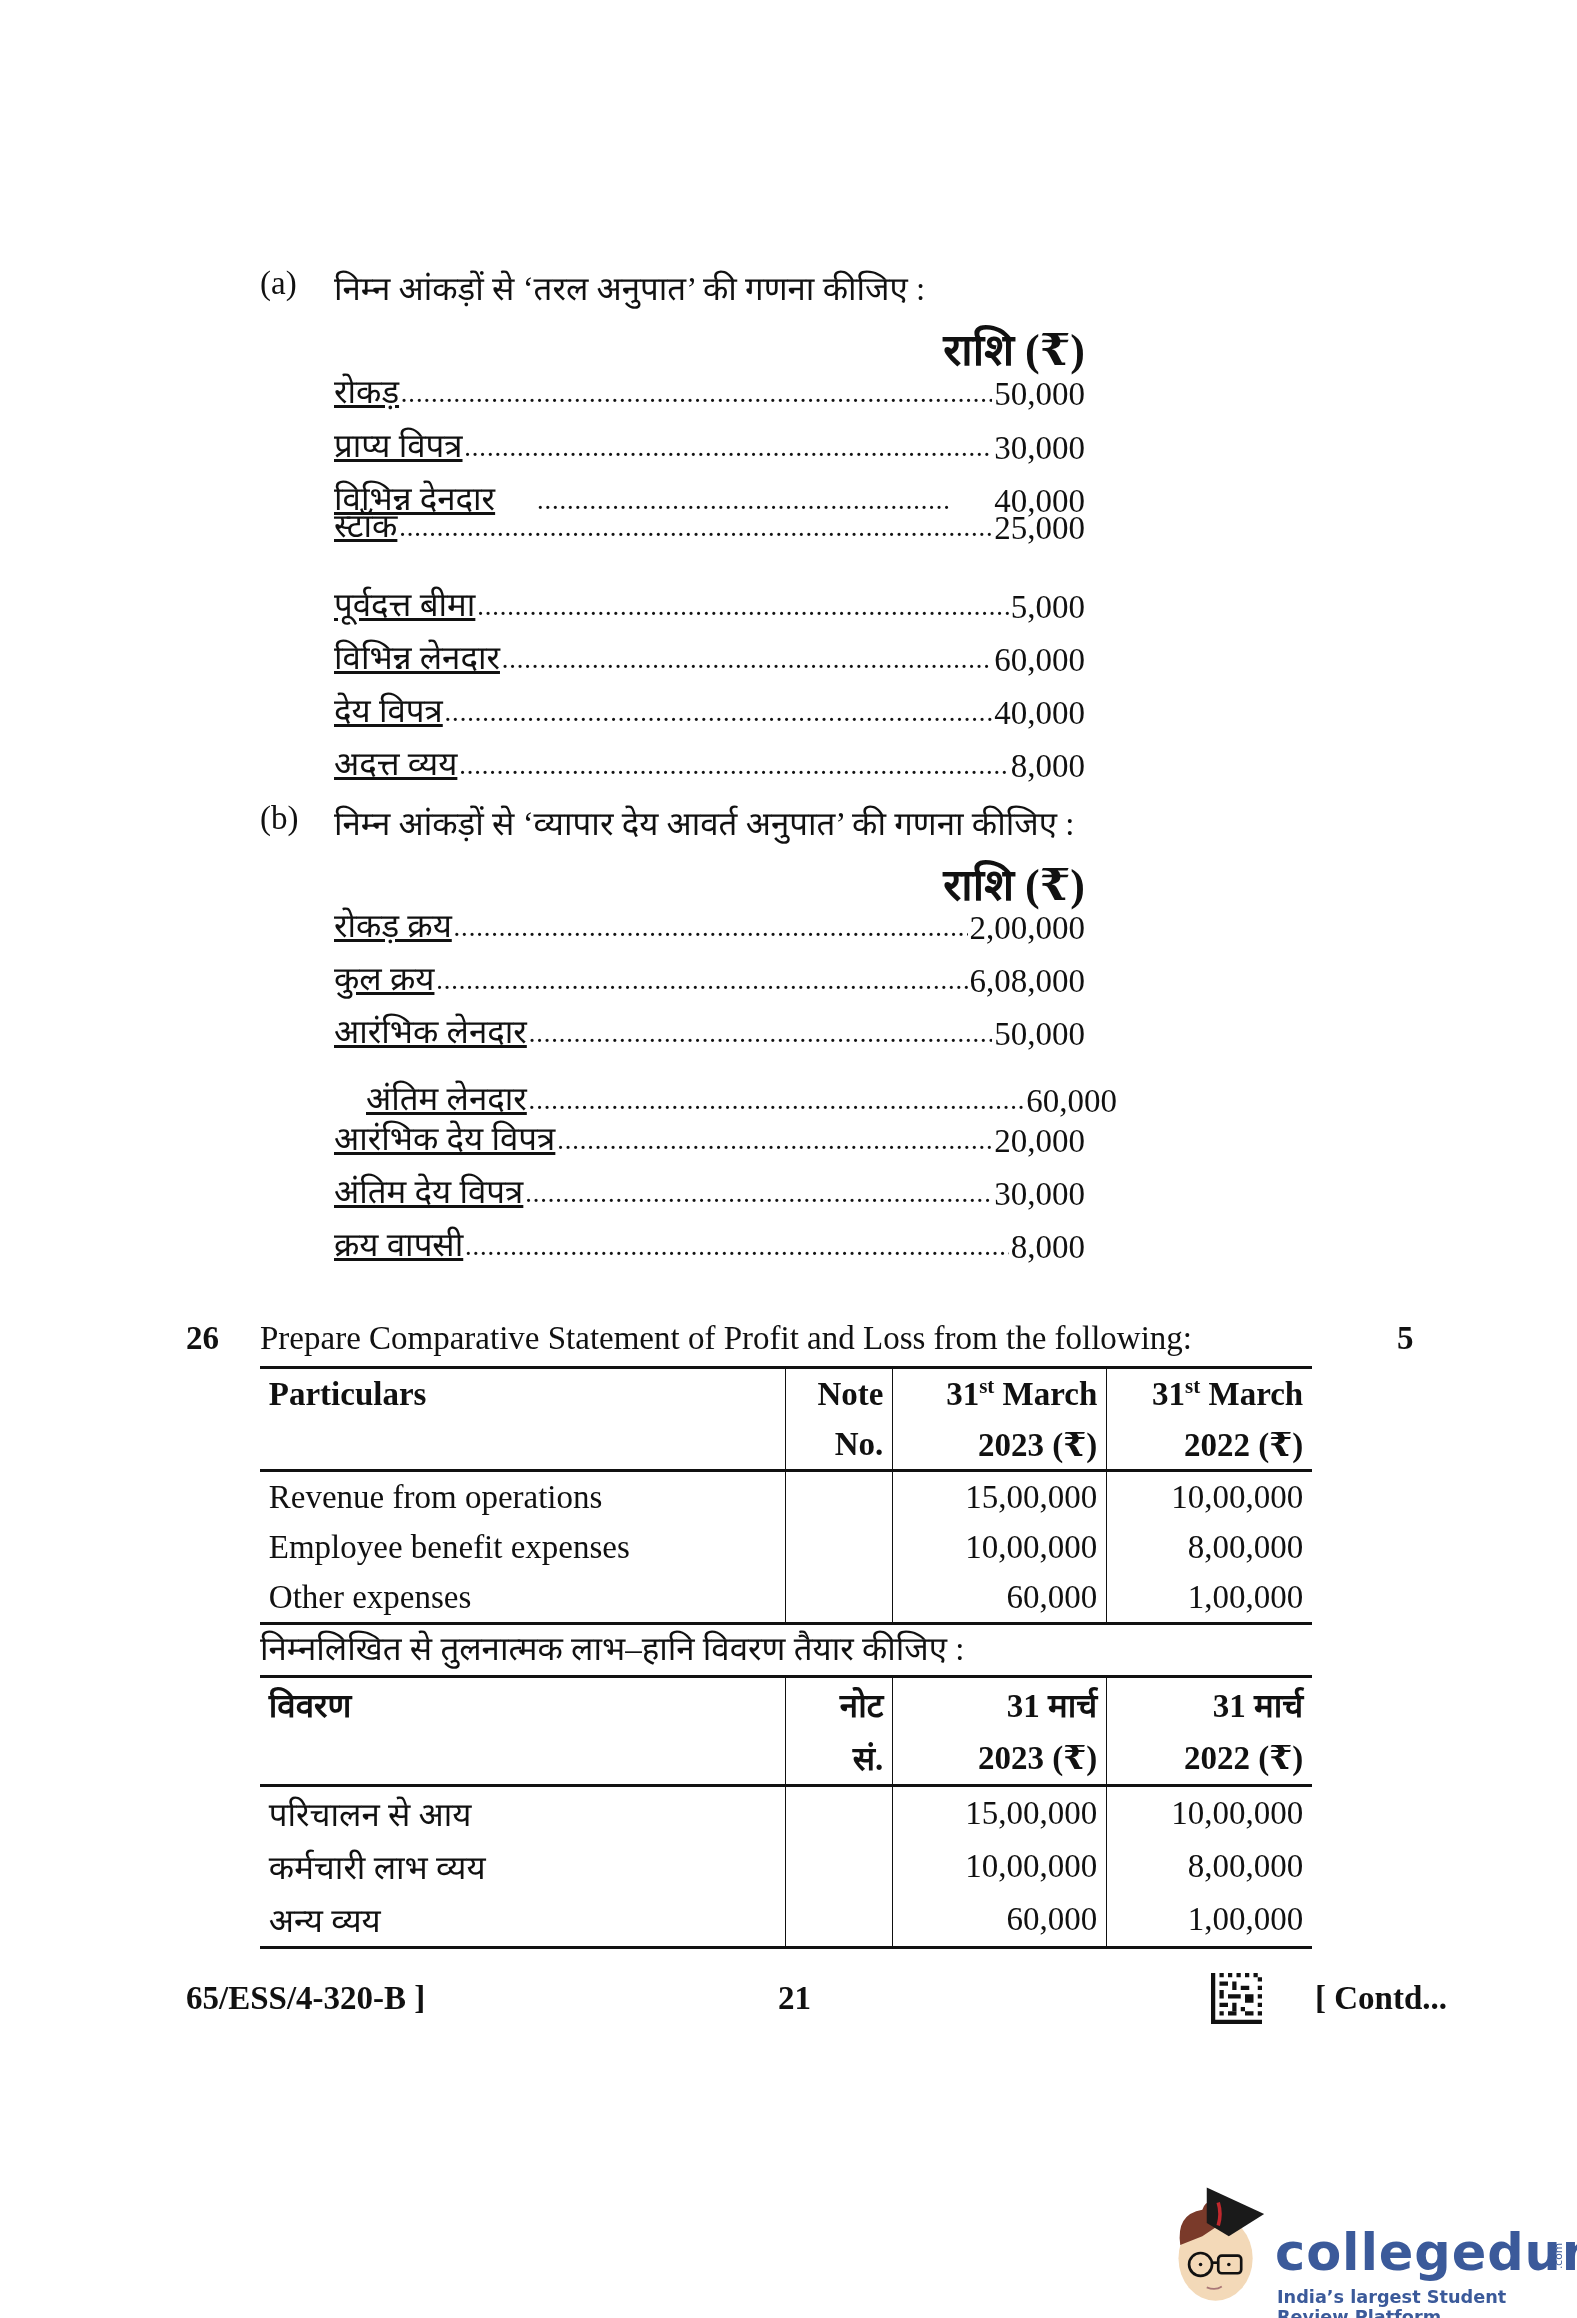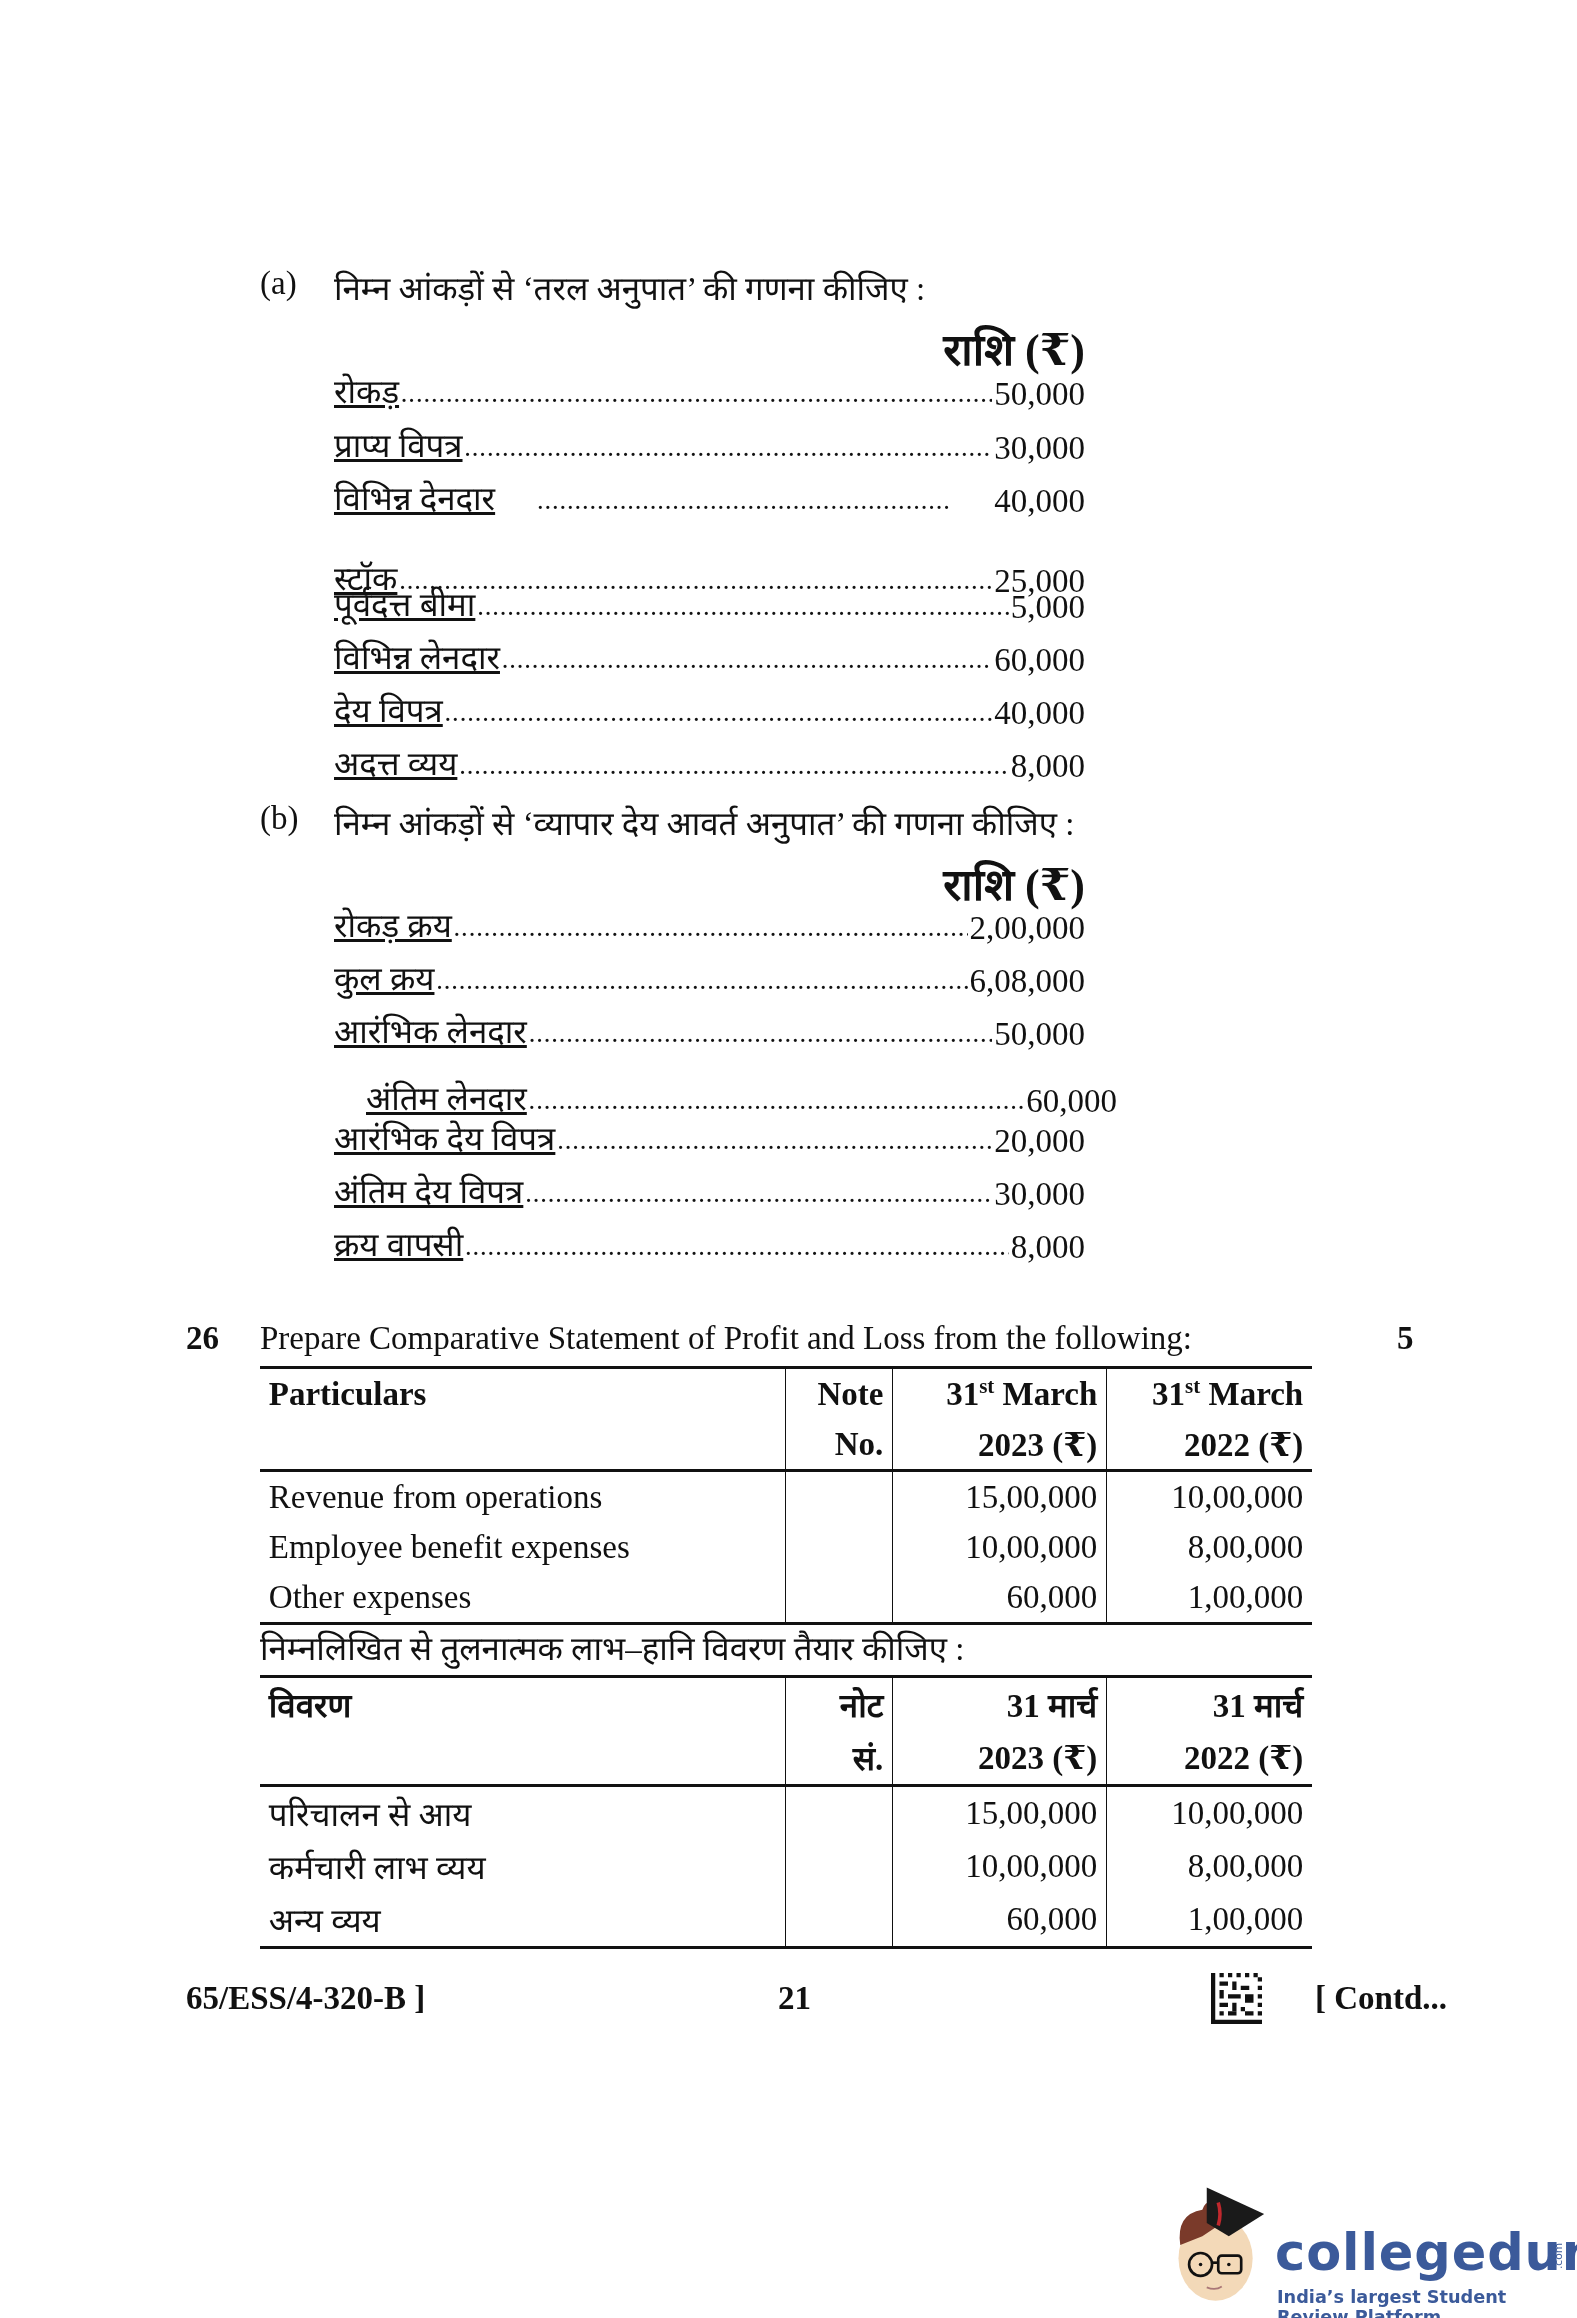--- a/index.html
+++ b/index.html
@@ -44,21 +44,21 @@
 <div class="row" style="top:423px;">
     <span class="lbl">प्राप्य विपत्र</span>
     <span class="dots">......................................................................................................................................</span>
     <span class="val">30,000</span>
   </div>
 <div class="row" style="top:476px;gap:40px;">
     <span class="lbl">विभिन्न देनदार</span>
     <span class="dots">......................................................................................................................................</span>
     <span class="val">40,000</span>
   </div>
-<div class="row" style="top:556px;">
+<div class="row" style="top:503px;">
     <span class="lbl">स्टॉक</span>
     <span class="dots">......................................................................................................................................</span>
     <span class="val">25,000</span>
   </div>
 <div class="row" style="top:582px;">
     <span class="lbl">पूर्वदत्त बीमा</span>
     <span class="dots">......................................................................................................................................</span>
     <span class="val">5,000</span>
   </div>
 <div class="row" style="top:635px;">

